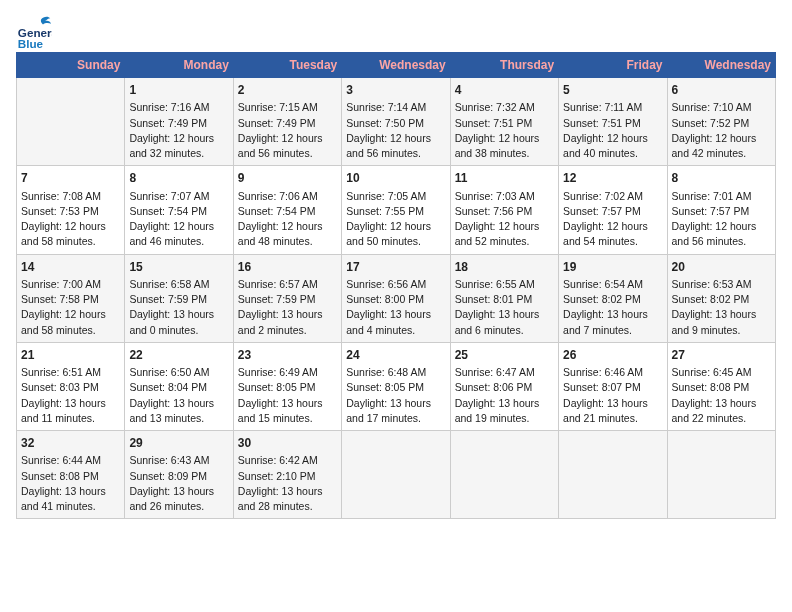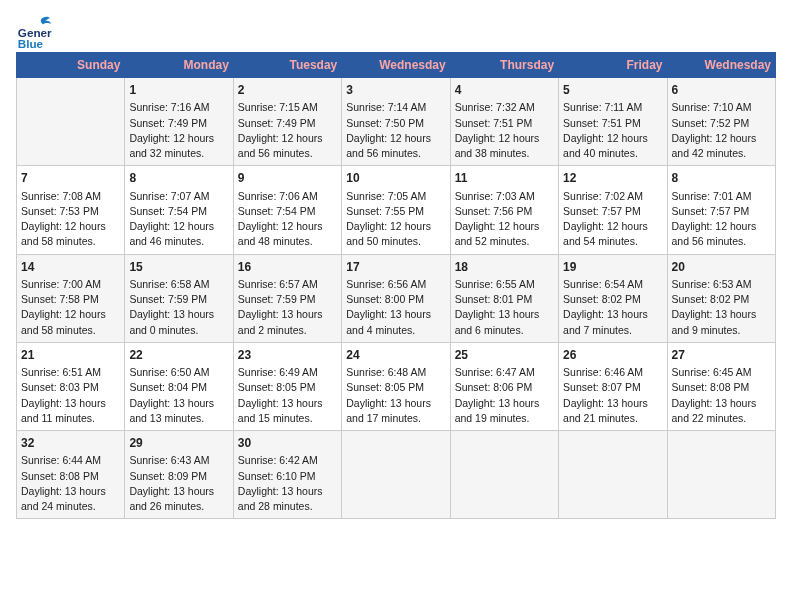--- a/index.html
+++ b/index.html
@@ -324,33 +324,33 @@
             <div>Daylight: 13 hours</div>
             <div>and 22 minutes.</div>
           </td>
         </tr>
         <tr>
           <td>
             <span class="day-num">32</span>
             <div>Sunrise: 6:44 AM</div>
             <div>Sunset: 8:08 PM</div>
             <div>Daylight: 13 hours</div>
-            <div>and 24 minutes.</div>
+            <div>and 41 minutes.</div>
           </td>
           <td>
             <span class="day-num">29</span>
             <div>Sunrise: 6:43 AM</div>
             <div>Sunset: 8:09 PM</div>
             <div>Daylight: 13 hours</div>
             <div>and 26 minutes.</div>
           </td>
           <td>
             <span class="day-num">30</span>
             <div>Sunrise: 6:42 AM</div>
-            <div>Sunset: 6:10 PM</div>
+            <div>Sunset: 2:10 PM</div>
             <div>Daylight: 13 hours</div>
             <div>and 28 minutes.</div>
           </td>
           <td class="empty-cell"></td>
           <td class="empty-cell"></td>
           <td class="empty-cell"></td>
           <td class="empty-cell"></td>
         </tr>
       </tbody>
   </table>

